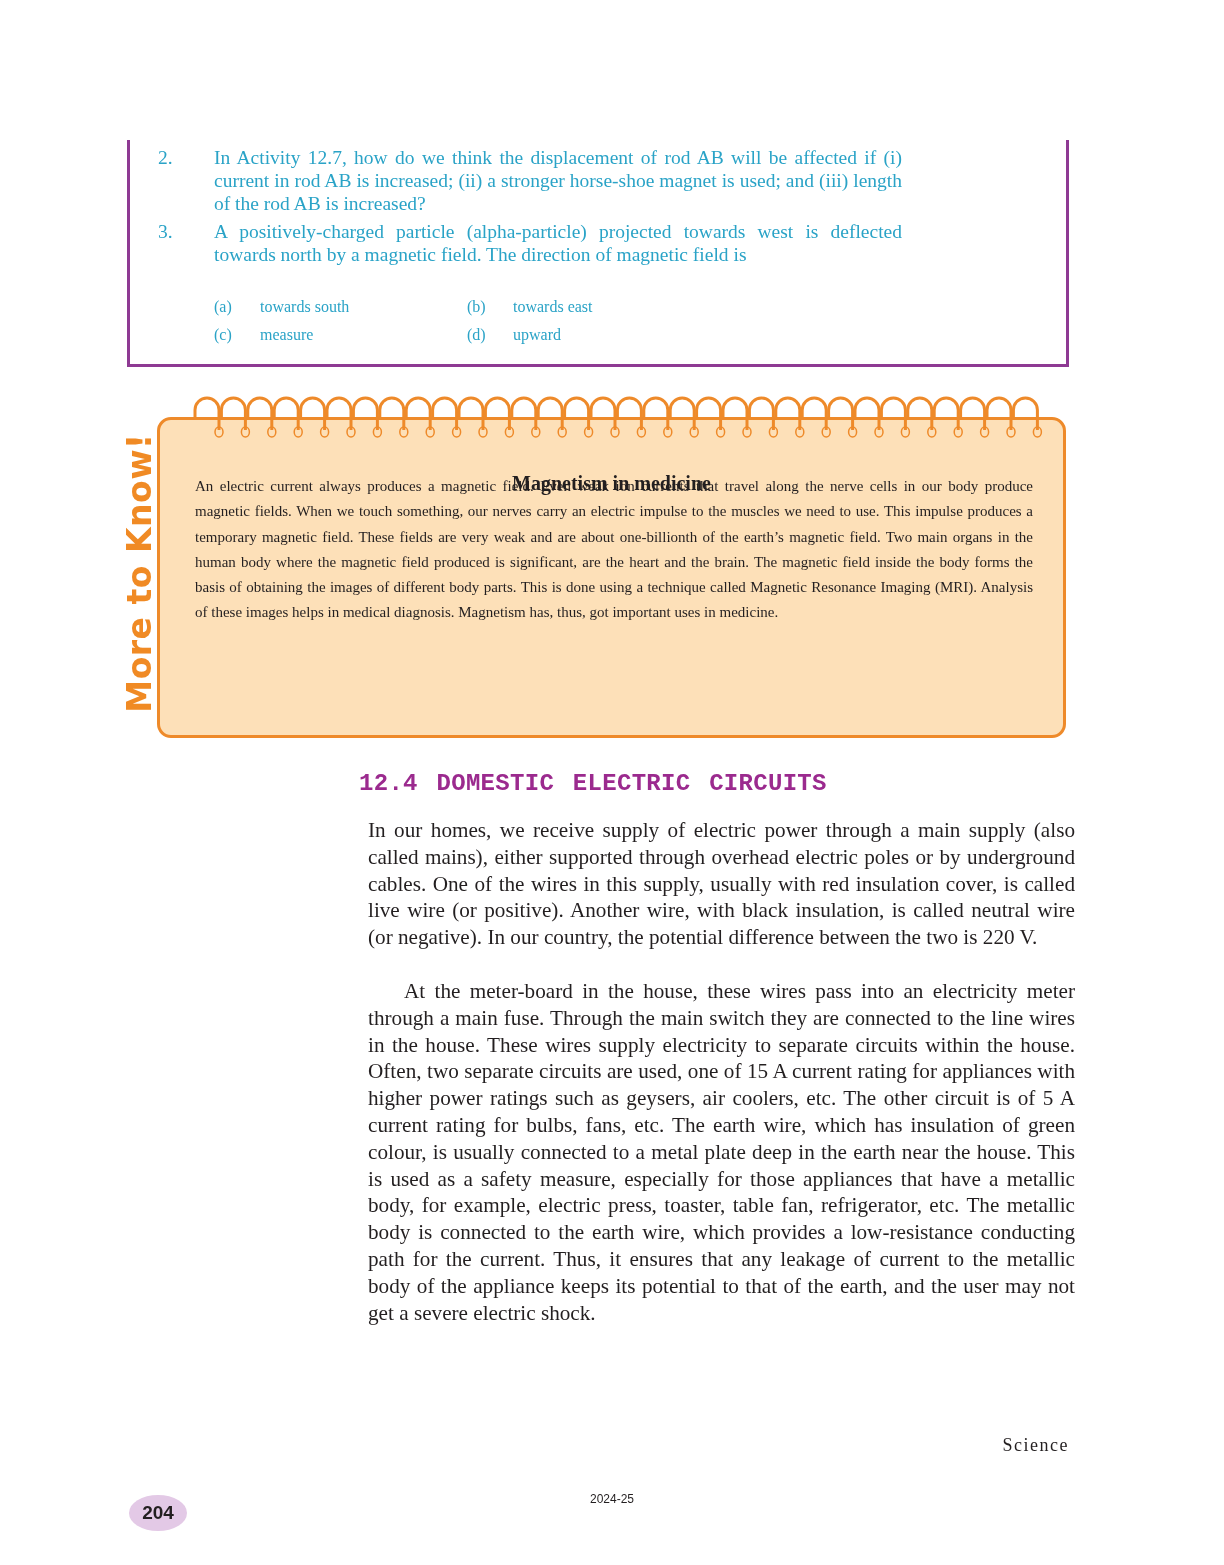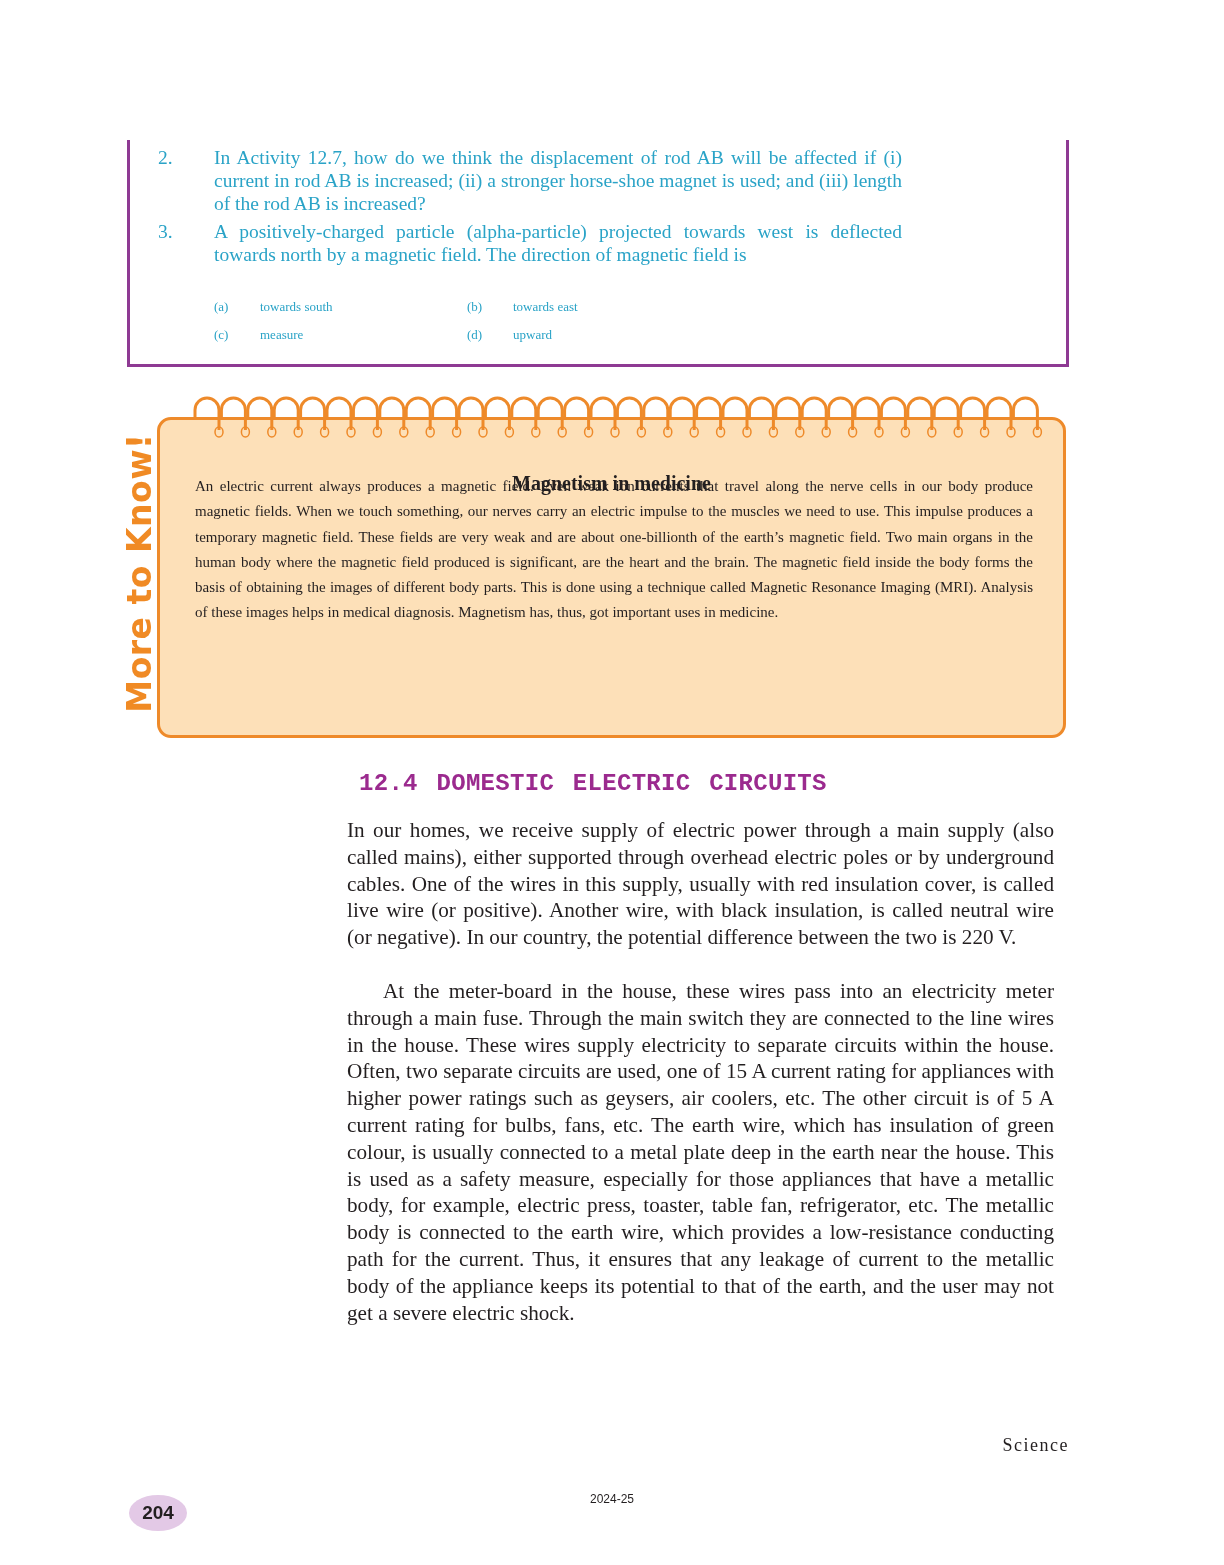--- a/index.html
+++ b/index.html
@@ -8,41 +8,41 @@
 
   
   .exbox { position: absolute; left: 127px; top: 140px; width: 936px; height: 224px;
            border-left: 3px solid #8e3a93; border-right: 3px solid #8e3a93;
            border-bottom: 3px solid #8e3a93; }
   .q { position: absolute; left: 0; color: #2aa3c7; font-family: "Liberation Serif", serif;
        font-size: 19.5px; line-height: 23px; }
   .q .num { position: absolute; left: 28px; width: 40px; }
   .q .txt { position: absolute; left: 84px; width: 688px; text-align: justify; text-align-last: left; }
   .opt { position: absolute; color: #2aa3c7; font-family: "Liberation Serif", serif;
-         font-size: 13px; line-height: 23px; white-space: nowrap; }
+         font-size: 16px; line-height: 23px; white-space: nowrap; }
   .opt .lab { display: inline-block; width: 46px; }
 
   
   .mtk-side { position: absolute; left: 119px; top: 445px; width: 40px; height: 255px; }
   .mtk-side span { position: absolute; left: 50%; top: 50%; transform: translate(-50%, -50%) rotate(-90deg);
                    white-space: nowrap; font-family: "DejaVu Sans", sans-serif; font-weight: bold;
                    font-size: 33px; color: #f08a24; letter-spacing: 0.5px; }
   .mtk { position: absolute; left: 157px; top: 417px; width: 903px; height: 315px;
          background: #fde0b8; border: 3px solid #ee8a2a; border-radius: 14px; }
   .rings { position: absolute; left: 0; top: 0; }
   .mtk-title { position: absolute; left: 0; width: 100%; top: 32px; text-align: center;
                font-family: "Liberation Serif", serif; font-weight: bold; font-size: 20px; color: #231f20; margin-top: 20px; }
   .mtk-body { position: absolute; left: 35px; top: 54px; width: 838px;
               font-family: "Liberation Serif", serif; font-size: 15px; line-height: 25.3px;
               text-align: justify; text-align-last: left; color: #231f20; }
 
   
   .sec-title { position: absolute; left: 359px; top: 770px; font-family: Liberation Mono, monospace;
                font-weight: bold; font-size: 24px; color: #9b2a8e; letter-spacing: 0.3px; word-spacing: 4px; }
-  .para { position: absolute; left: 347px; width: 707px; font-family: "Liberation Serif", serif;
+  .para { position: absolute; left: 368px; width: 707px; font-family: "Liberation Serif", serif;
           font-size: 21.2px; line-height: 26.8px; text-align: justify; text-align-last: left; color: #231f20; }
   .para.p2 { text-indent: 36px; }
 
   
   .page-num { position: absolute; left: 129px; top: 1495px; width: 58px; height: 36px;
               background: #e3c9e6; border-radius: 50%; text-align: center; line-height: 36px;
               font-family: "Liberation Sans", sans-serif; font-weight: bold; font-size: 19px; color: #231f20; }
   .book { position: absolute; right: 155px; top: 1435px; font-family: "Liberation Serif", serif;
           font-size: 18px; letter-spacing: 1.5px; color: #231f20; }
   .year { position: absolute; left: 0; width: 1224px; top: 1492px; text-align: center;

